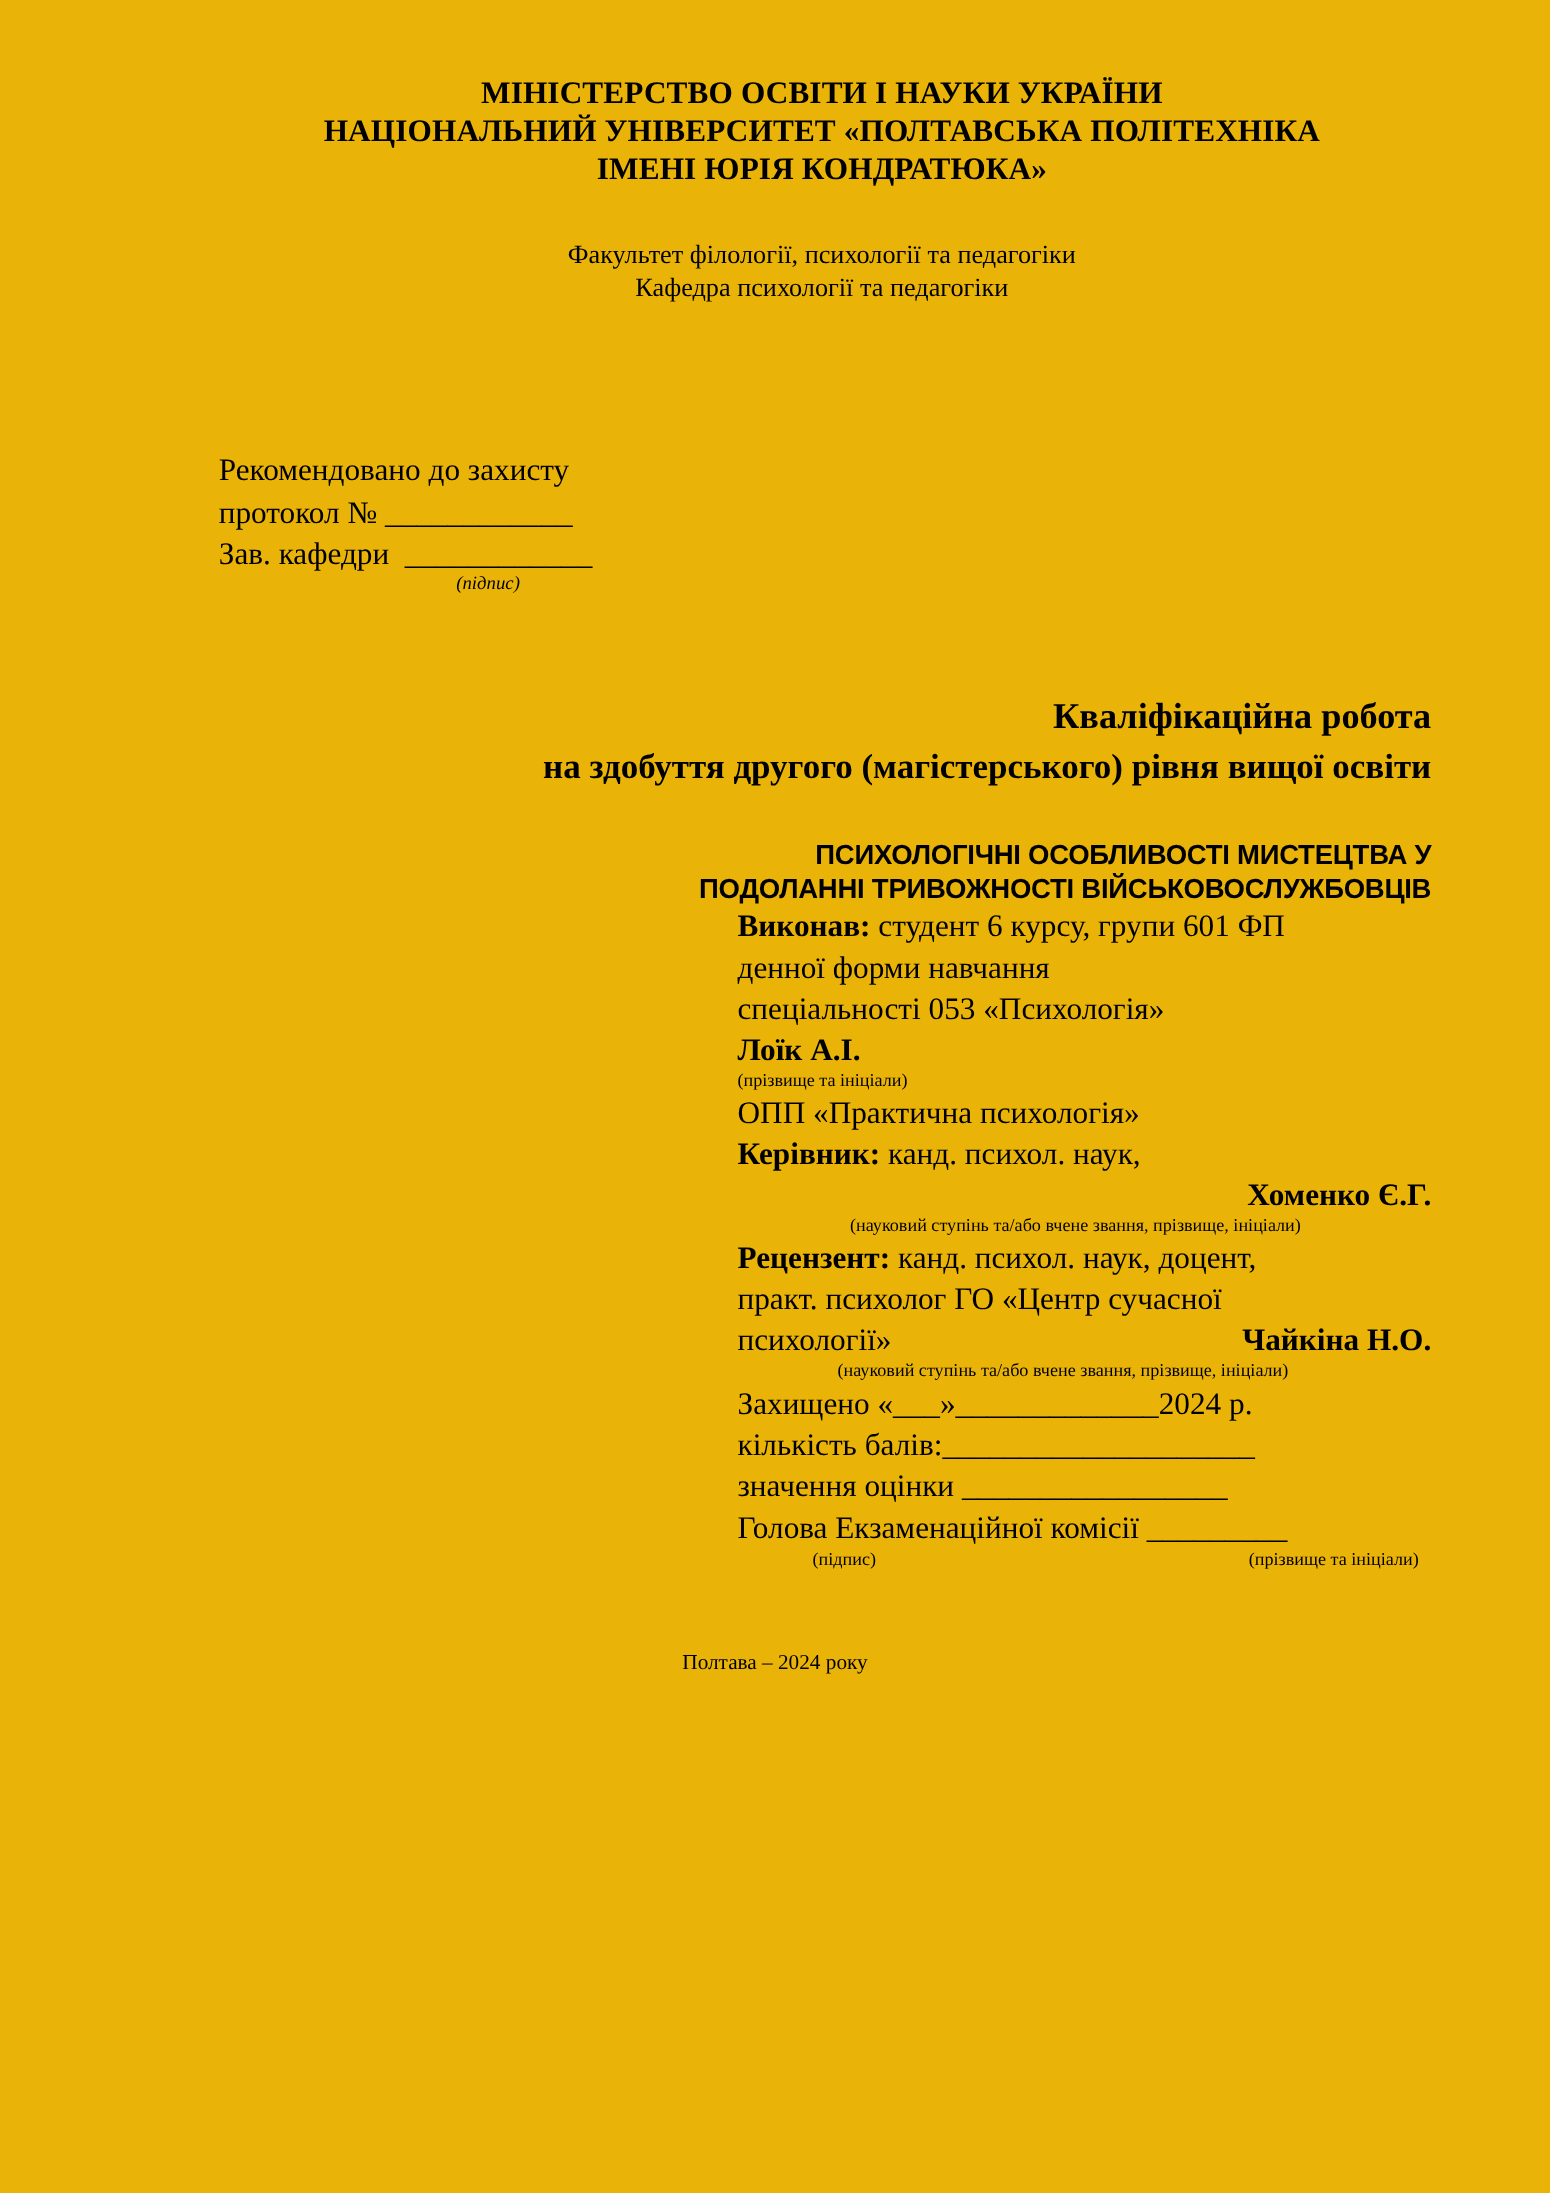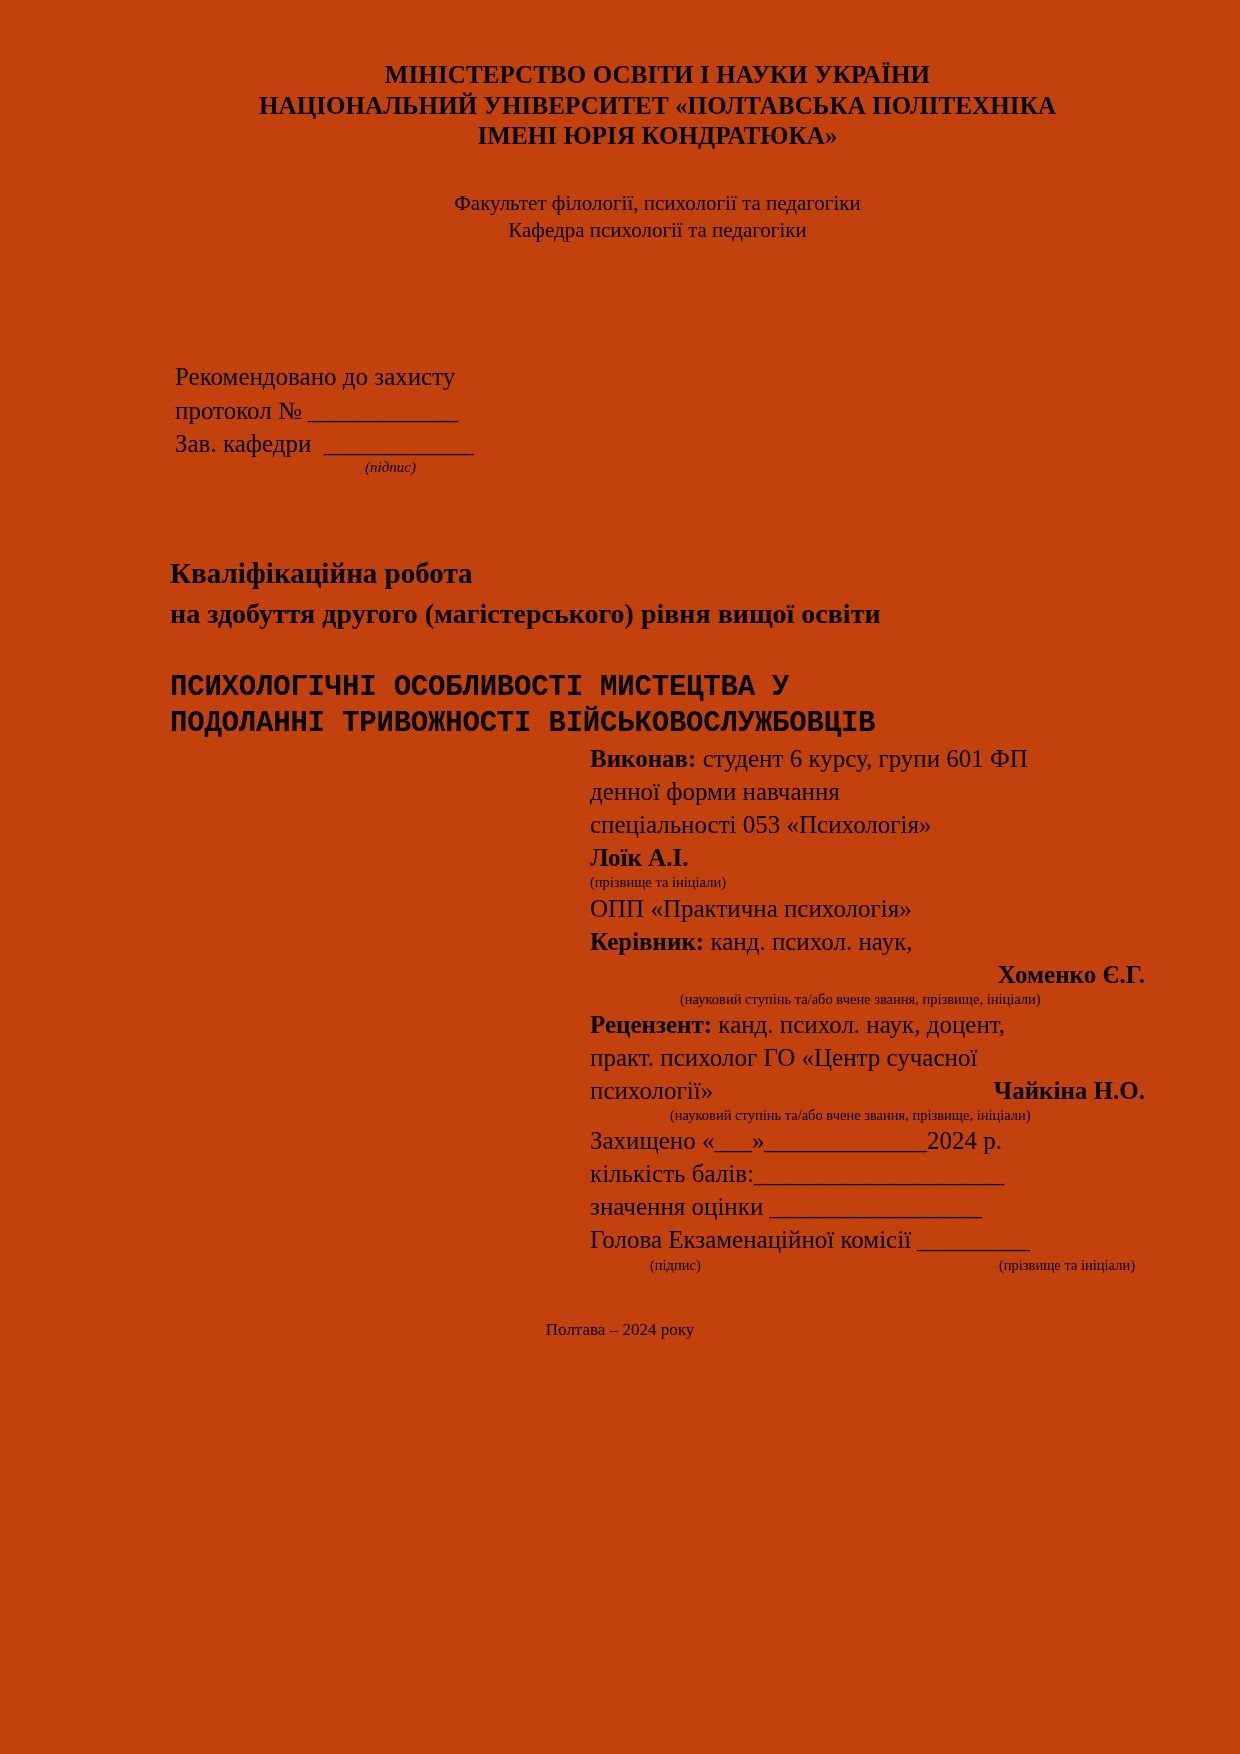--- a/index.html
+++ b/index.html
@@ -4,21 +4,21 @@
 <style>
   html, body {
     margin: 0;
     padding: 0;
     background: #ffffff;
   }
   .page {
     width: 1240px;
     height: 1754px;
     position: relative;
-    background: #c2410c;
+    background: #eab308;
     font-family: "Liberation Serif", "DejaVu Serif", serif;
     color: #000000;
     box-sizing: border-box;
     overflow: hidden;
   }
   .content {
     position: absolute;
     left: 170px;
     right: 95px;
     top: 60px;
@@ -53,41 +53,41 @@
   .sig-note {
     font-size: 15px;
     font-style: italic;
     display: block;
     margin-left: 190px;
     margin-top: -4px;
   }
 
   
   .qual {
-    text-align: left;
+    text-align: right;
     margin-top: 80px;
   }
   .qual-main {
     font-size: 29px;
     font-weight: bold;
     display: block;
   }
   .qual-sub {
     font-size: 28px;
     font-weight: bold;
     display: block;
     margin-top: 8px;
   }
   .work-title {
-    text-align: left;
-    font-size: 29px;
+    text-align: right;
+    font-size: 22px;
     font-weight: bold;
     line-height: 1.25;
     margin-top: 40px;
-    font-family: Liberation Mono, monospace;
+    font-family: Liberation Sans, sans-serif;
     letter-spacing: -0.2px;
   }
   .work-title .line { display: block; }
 
   
   .authors {
     margin-left: 420px;
     font-size: 25px;
     line-height: 1.32;
   }

